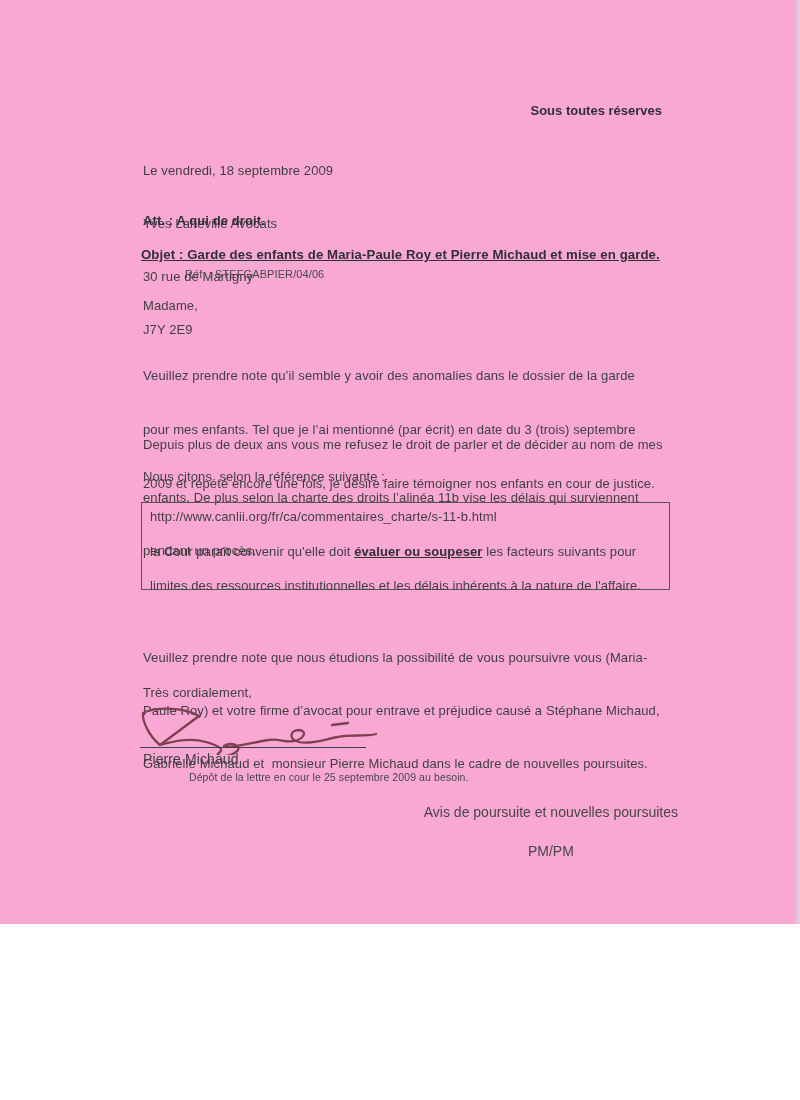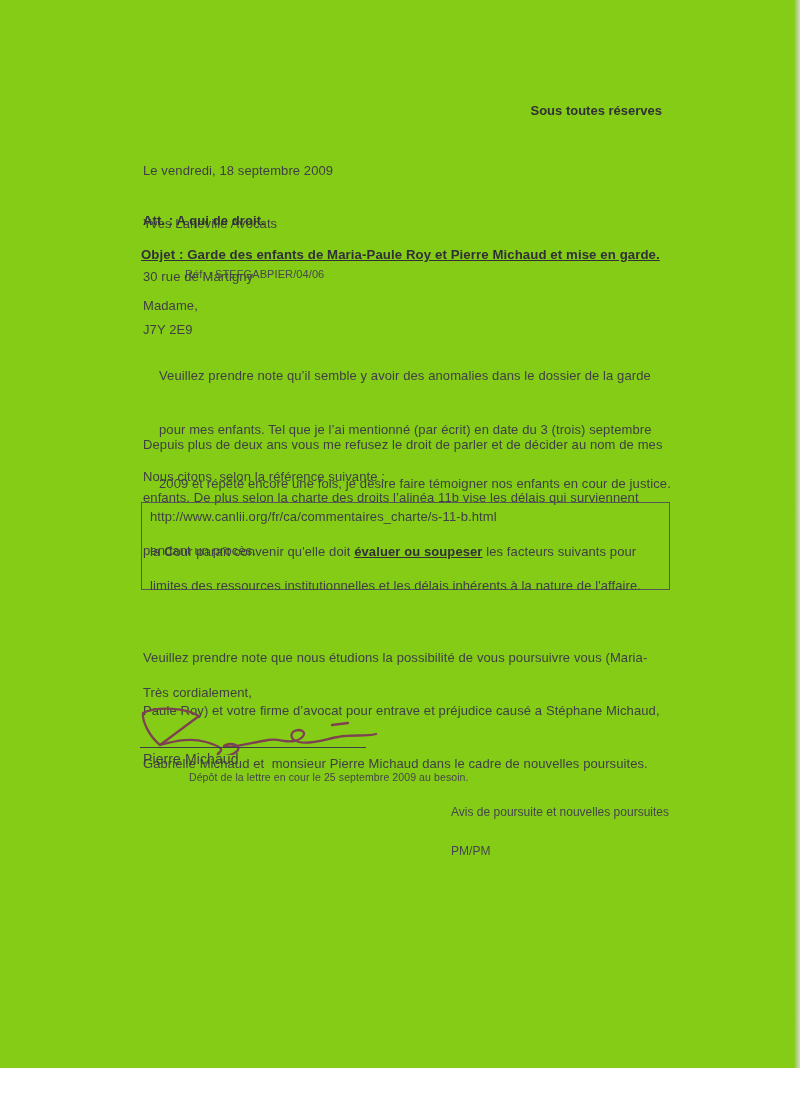--- a/index.html
+++ b/index.html
@@ -3,22 +3,22 @@
 <meta charset="utf-8">
 <style>
   html, body {
     margin: 0;
     padding: 0;
     background: #ffffff;
   }
   .page {
     position: relative;
     width: 800px;
-    height: 1068px;
-    background: #84cc16;
+    height: 924px;
+    background: #f9a8d4;
     overflow: hidden;
     font-family: "Liberation Sans", "DejaVu Sans", sans-serif;
     color: #3f3f44;
   }
   
   .scan-edge {
     position: absolute;
     top: 0; right: 0;
     width: 6px; height: 1100px;
     background: linear-gradient(to right, rgba(210,210,216,0), #d6d6da);
@@ -46,21 +46,21 @@
     position: absolute;
     top: 103px; right: 138px;
     font-size: 13px; font-weight: bold; color: #303036;
     white-space: pre;
   }
   .addr-block { left: 143px; top: 127px; }
   .attention  { left: 143px; top: 212px; }
   .subject    { left: 141px; top: 246px; font-size: 13.2px; }
   .reference  { left: 185px; top: 266px; color: #46464b; }
   .salutation { left: 143px; top: 297px; }
-  .para1      { left: 143px; top: 331px; line-height: 18px; margin-left: 16px; }
+  .para1      { left: 143px; top: 331px; line-height: 18px; }
   .para2      { left: 143px; top: 401px; }
   .cite-intro { left: 143px; top: 468px; }
 
   .quote-box {
     position: absolute;
     left: 141px; top: 502px;
     width: 527px; height: 86px;
     border: 1.5px solid #55555a;
     background: transparent;
   }
@@ -81,23 +81,23 @@
     position: absolute;
     left: 140px; top: 747px;
     width: 226px; height: 0;
     border-top: 1.6px solid #3e3e48;
   }
   .sig-name { left: 143px; top: 751px; font-size: 14px; }
   .sig-note { left: 143px; top: 769px; color: #46464b; padding-left: 46px; }
 
   .footer-block {
     position: absolute;
-    top: 780px; right: 131px;
-    text-align: left;
-    font-size: 12px;
+    top: 780px; right: 122px;
+    text-align: center;
+    font-size: 14px;
     line-height: 13px;
     white-space: pre;
     color: #46464b;
   }
 </style>
 </head>
 <body>
 
 <div class="page">
 

